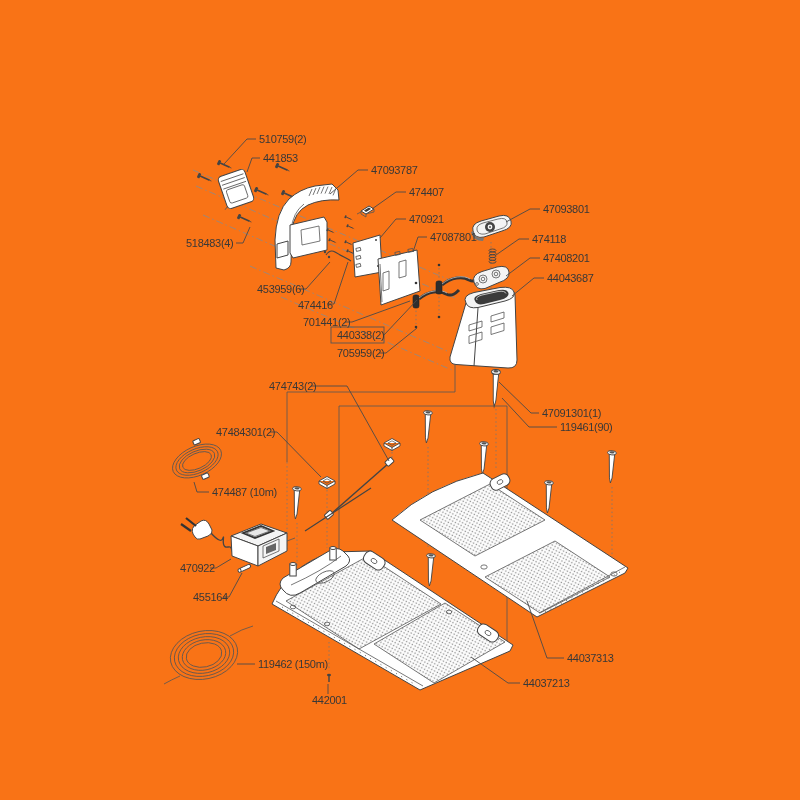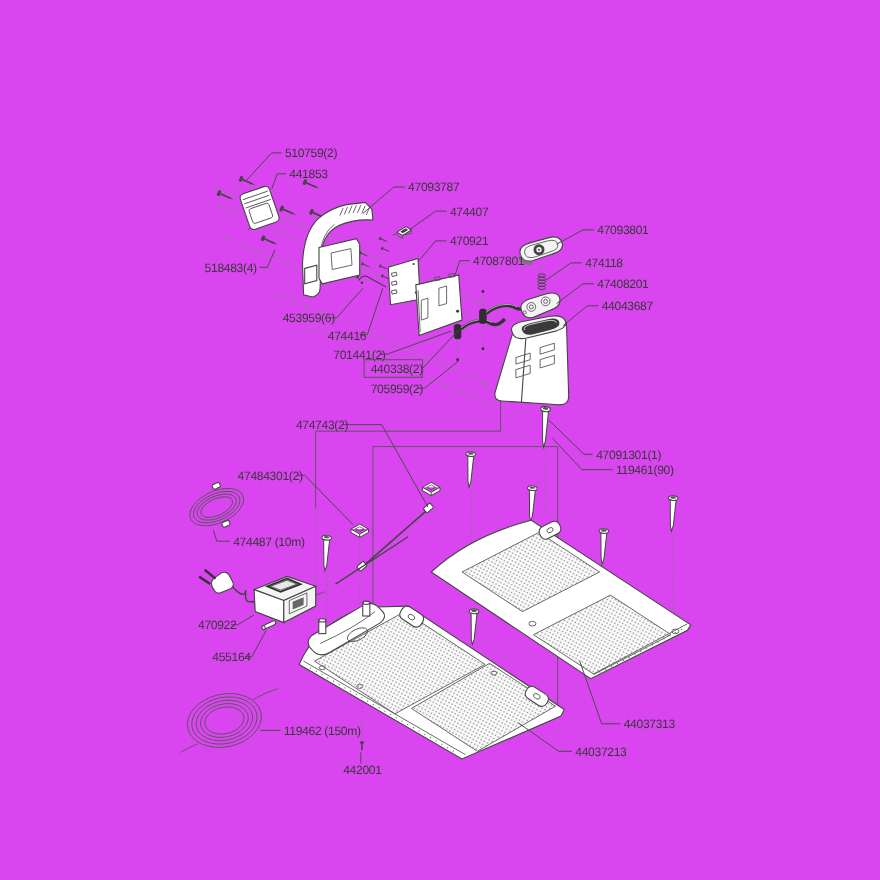--- a/index.html
+++ b/index.html
@@ -1,17 +1,17 @@
 <!DOCTYPE html>
 <html><head>
 <meta charset="utf-8">
 <style>
   html,body{margin:0;padding:0;background:#ffffff;}
   body{width:800px;height:800px;overflow:hidden;font-family:"Liberation Sans",sans-serif;}
-  #stage{width:800px;height:800px;position:relative;background:#d946ef;}
+  #stage{width:800px;height:800px;position:relative;background:#f97316;}
   svg{position:absolute;left:0;top:0;}
   text{font-family:"Liberation Sans",sans-serif;font-size:11px;letter-spacing:-0.3px;fill:#383838;}
   .ln{stroke:#444;fill:none;stroke-width:1;}
   .thin{stroke:#555;fill:none;stroke-width:0.8;}
   .leader{stroke:#4a4a4a;fill:none;stroke-width:0.9;}
   .dash{stroke:#8a8a8a;fill:none;stroke-width:0.8;stroke-dasharray:7 3 1.5 3;}
   .dot{stroke:#777;fill:none;stroke-width:0.8;stroke-dasharray:1.5 2.6;}
   .wfill{fill:#ffffff;stroke:#444;stroke-width:1;}
   .lfill{fill:#f4f4f4;stroke:#444;stroke-width:1;}
   .dfill{fill:#3a3a3a;stroke:none;}

